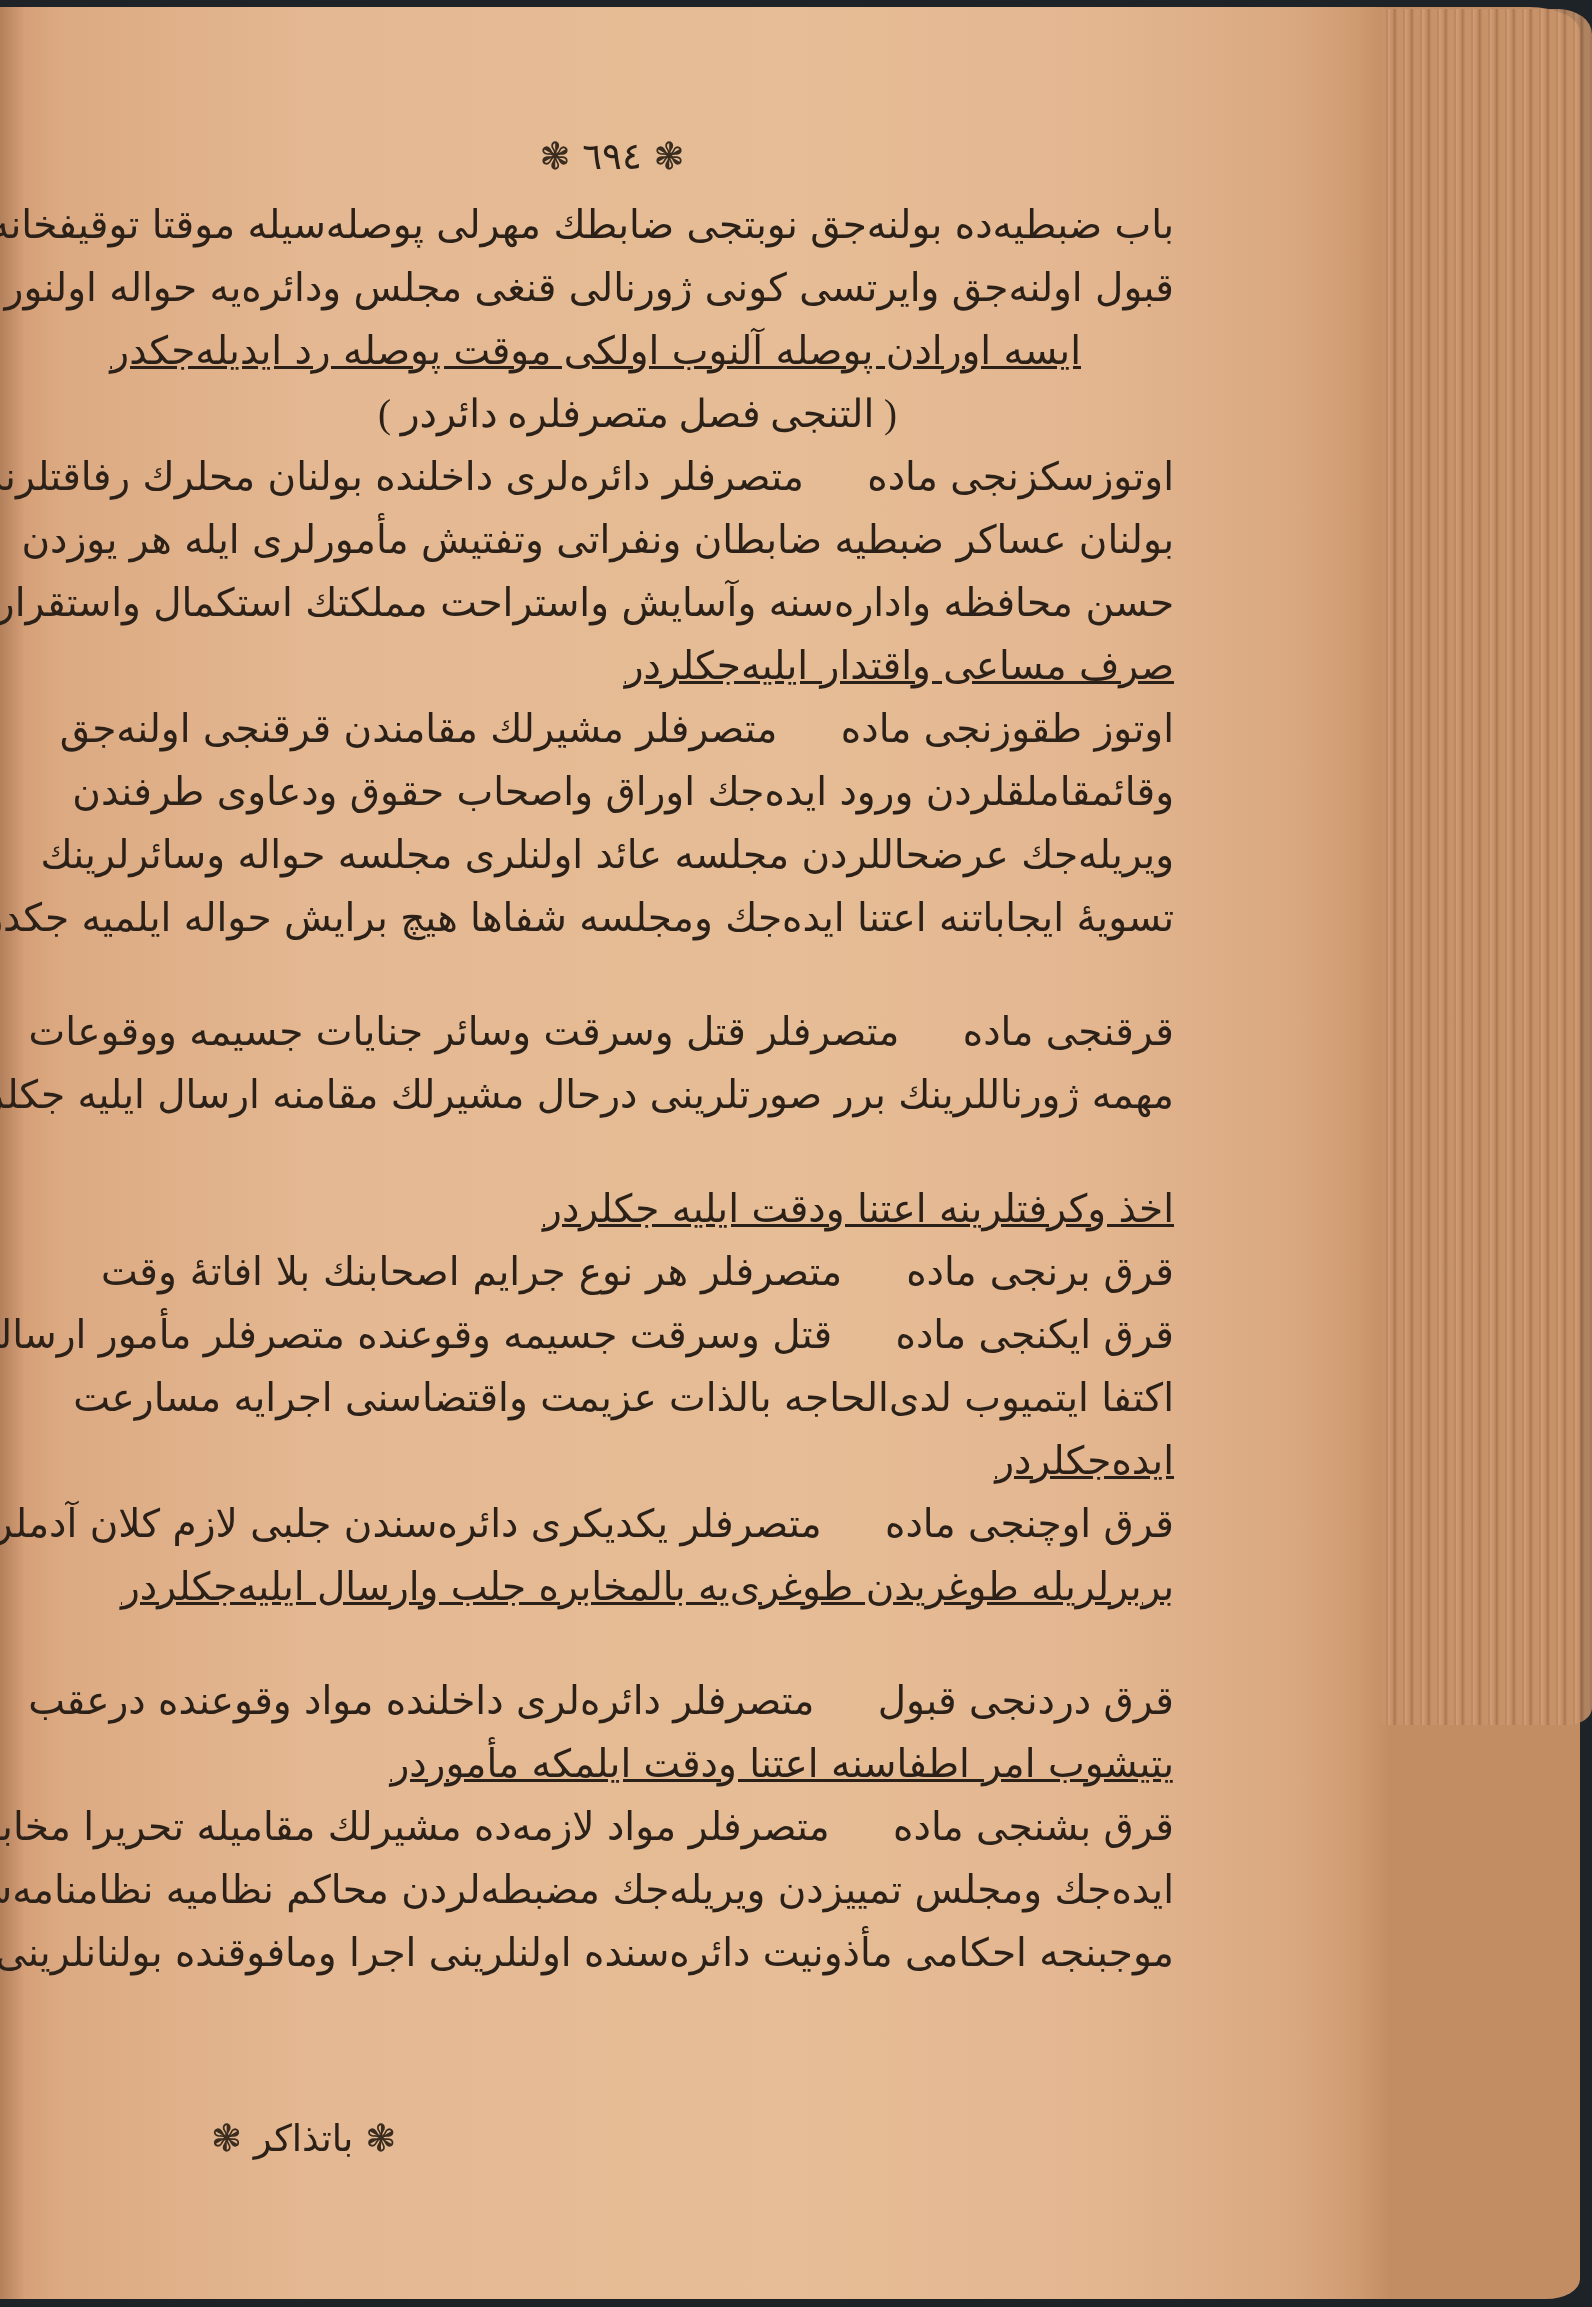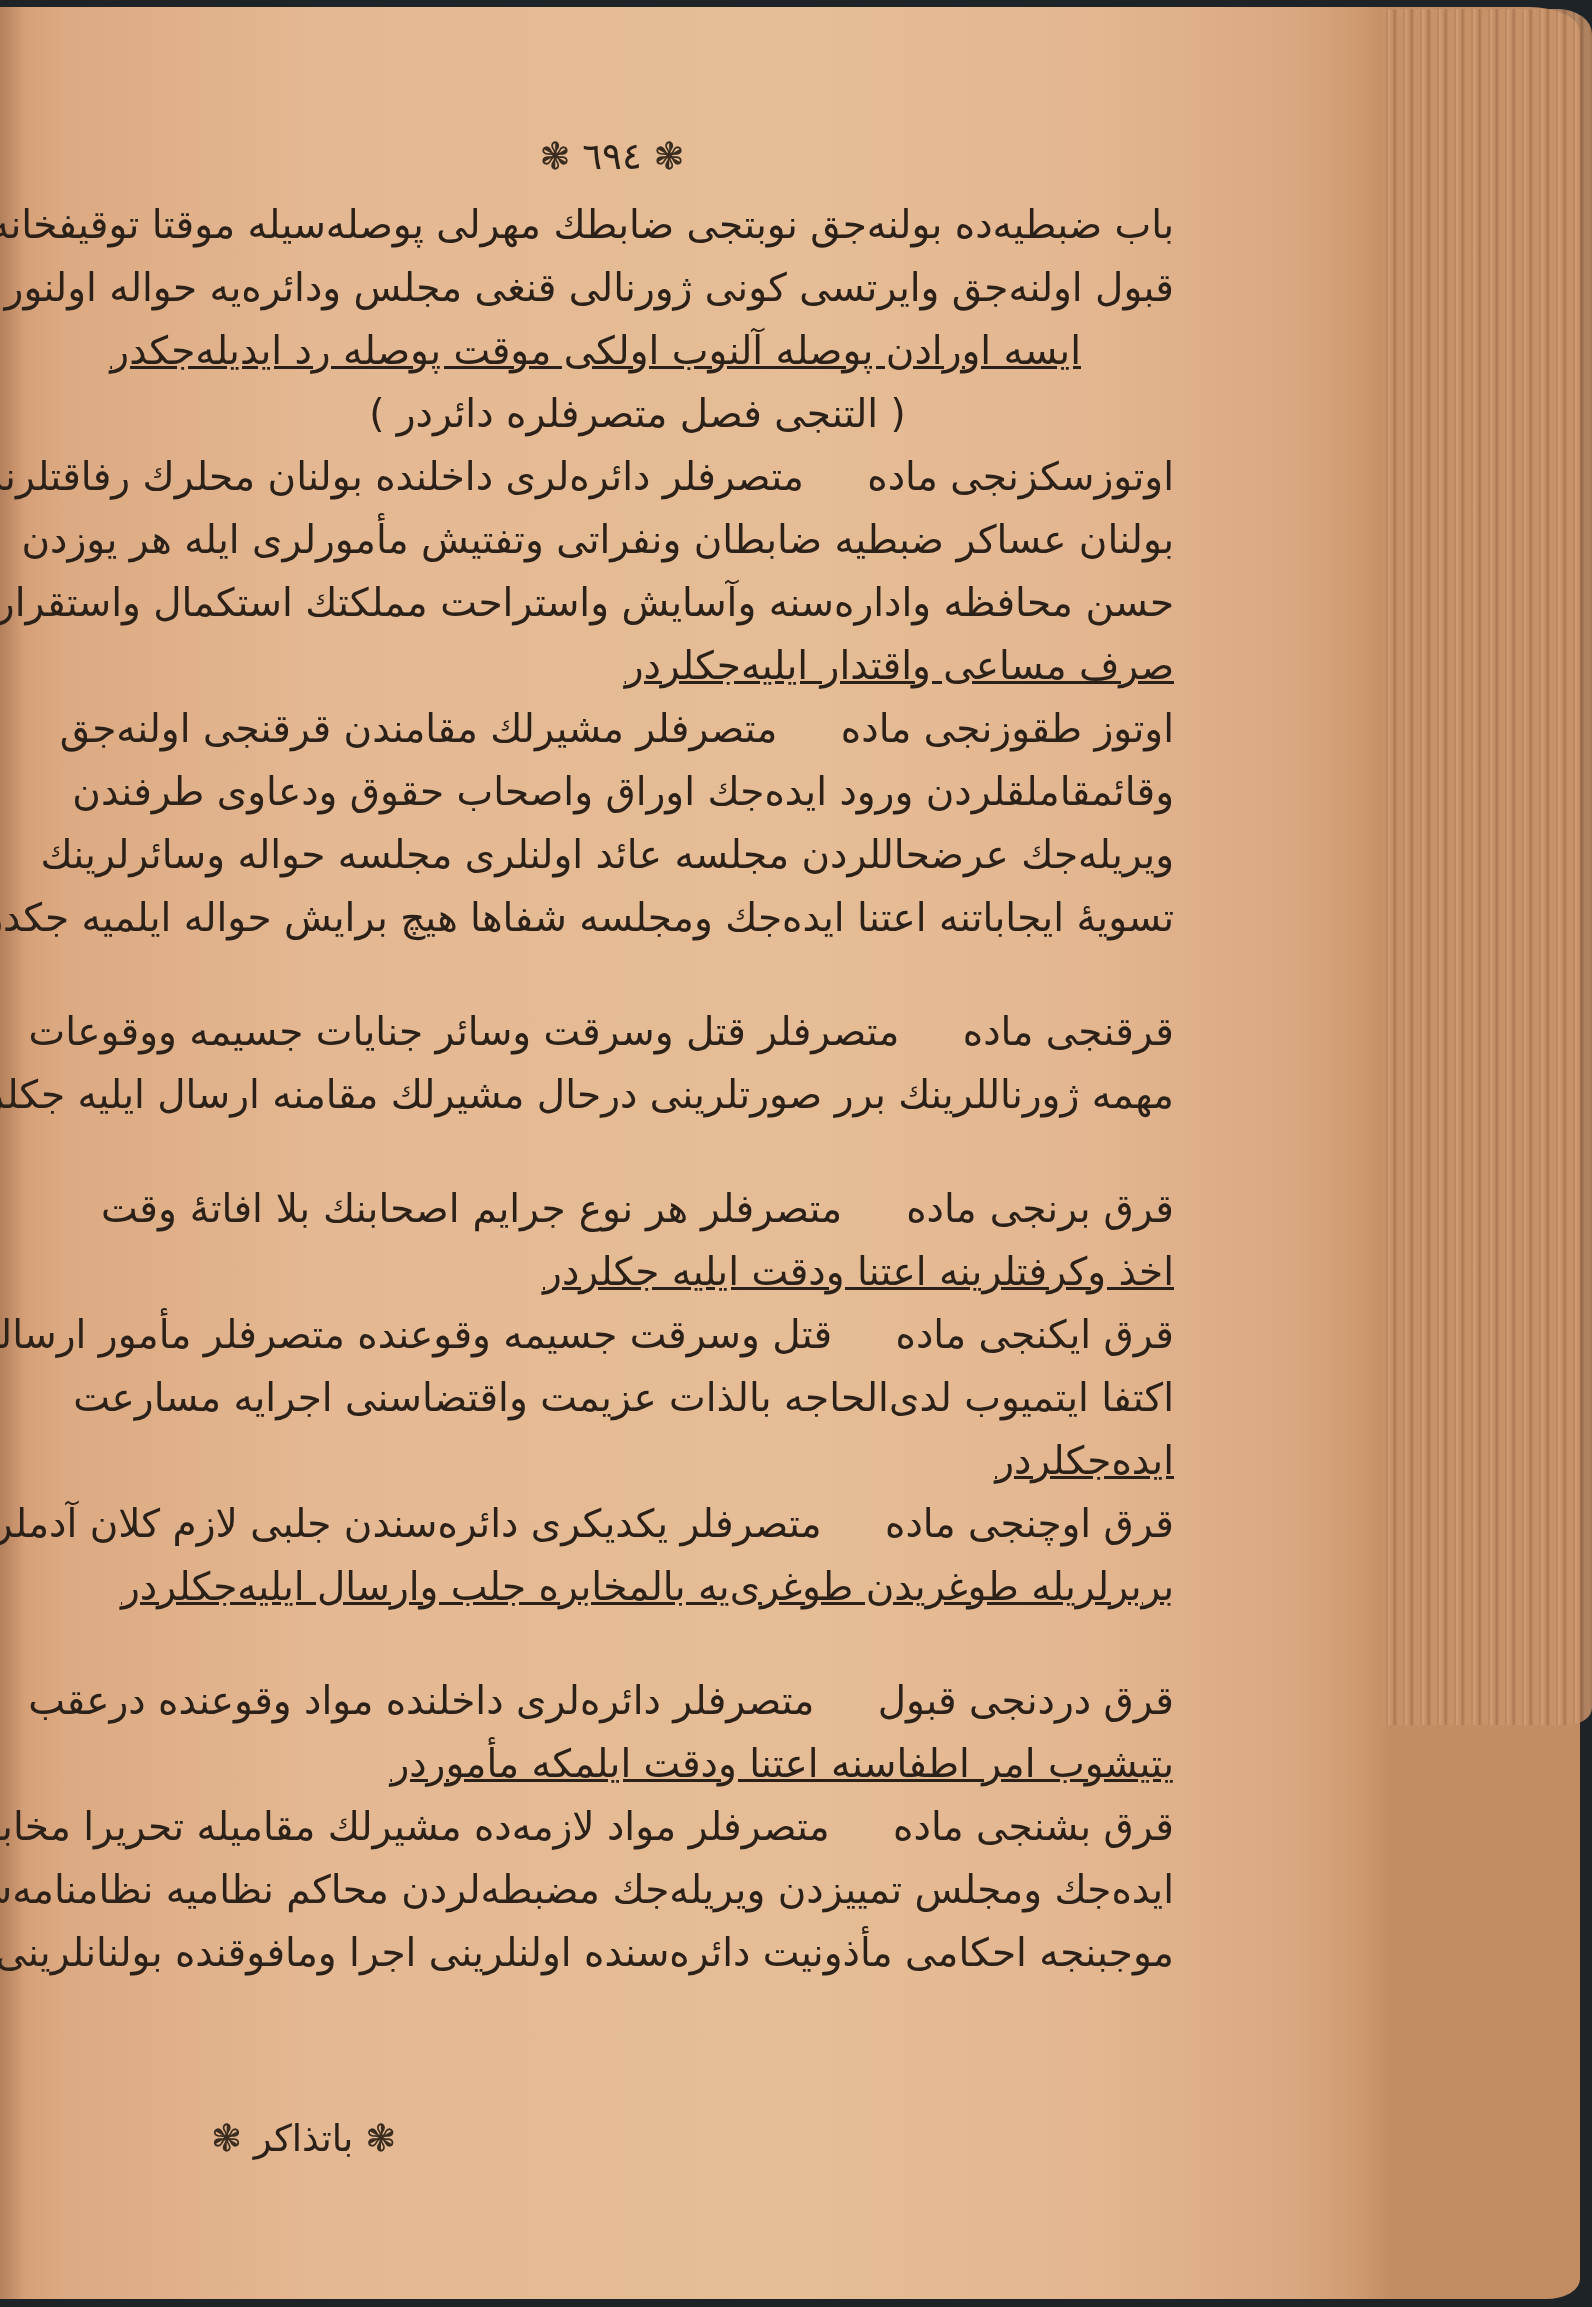--- a/index.html
+++ b/index.html
@@ -88,20 +88,21 @@
       text-align-last: justify;
     }
     .line.short {
       text-align-last: right;
       padding-right: 0;
       text-decoration: underline;
     }
     .line.center {
       text-align: center;
       text-align-last: center;
+      font-family: Liberation Serif, serif;
     }
     .gap { height: 51px; }
     .article-head {
       margin-left: 51px;
     }
     .footer {
       position: absolute;
       left: 211px;
       top: 2117px;
       font-family: "DejaVu Sans", sans-serif;
@@ -149,25 +150,25 @@
     <div class="gap"></div>
 
     <div class="line">
       <span class="article-head">قرقنجی ماده</span>
       <span>متصرفلر قتل وسرقت وسائر جنایات جسیمه ووقوعات</span>
     </div>
     <div class="line">مهمه ژورناللرینك برر صورتلرینی درحال مشیرلك مقامنه ارسال ایلیه جکلردر</div>
 
     <div class="gap"></div>
 
+    <div class="line short">اخذ وکرفتلرینه اعتنا ودقت ایلیه جکلردر</div>
     <div class="line">
       <span class="article-head">قرق برنجی ماده</span>
       <span>متصرفلر هر نوع جرایم اصحابنك بلا افاتهٔ وقت</span>
     </div>
-    <div class="line short">اخذ وکرفتلرینه اعتنا ودقت ایلیه جکلردر</div>
 
     <div class="line">
       <span class="article-head">قرق ایکنجی ماده</span>
       <span>قتل وسرقت جسیمه وقوعنده متصرفلر مأمور ارسالیله</span>
     </div>
     <div class="line">اکتفا ایتمیوب لدی‌الحاجه بالذات عزیمت واقتضاسنی اجرایه مسارعت</div>
     <div class="line short">ایده‌جکلردر</div>
 
     <div class="line">
       <span class="article-head">قرق اوچنجی ماده</span>

